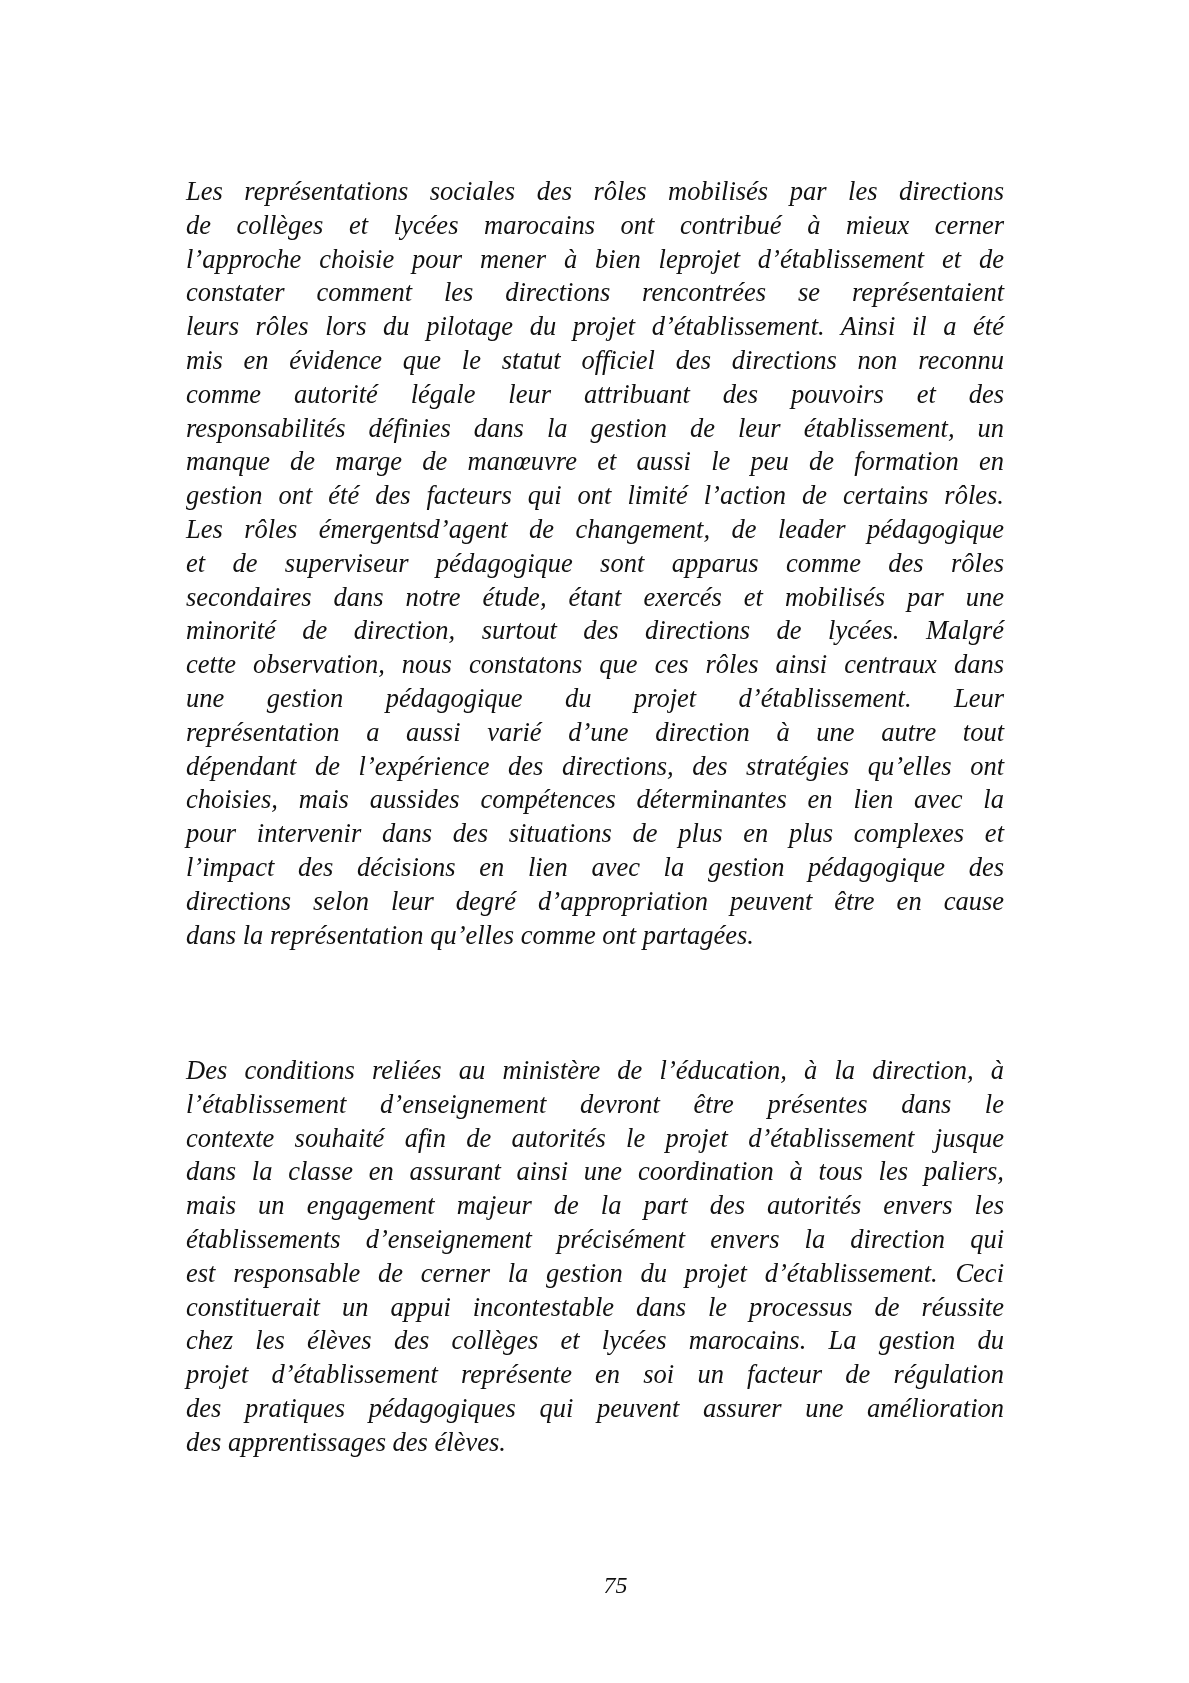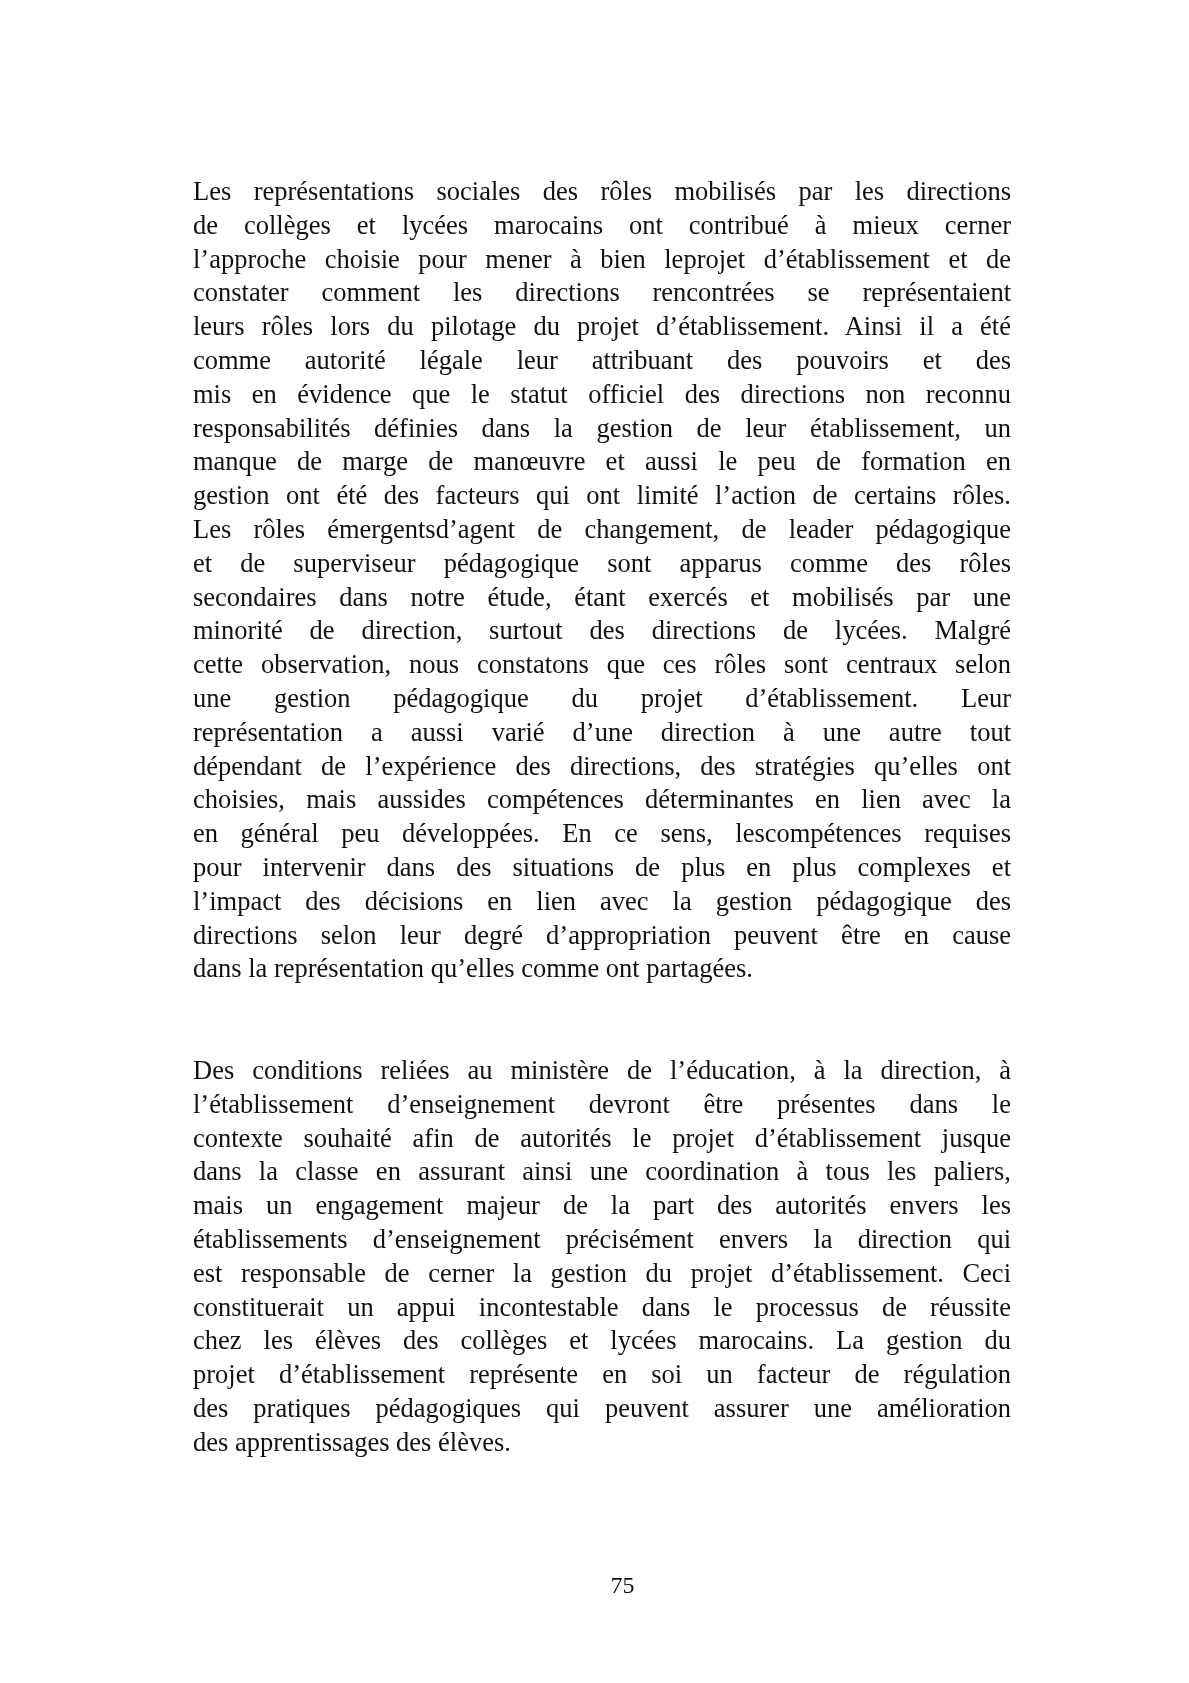--- a/index.html
+++ b/index.html
@@ -10,25 +10,26 @@
     body {
       width: 1189px;
       height: 1683px;
       position: relative;
       overflow: hidden;
       font-family: "Liberation Serif", "DejaVu Serif", serif;
       color: #111111;
     }
     .page {
       position: absolute;
-      left: 11px;
+      left: 4px;
       top: 0;
       width: 1133px;
       height: 1683px;
       background: #ffffff;
+      font-style: italic;
     }
     .text-column {
       position: absolute;
       left: 182px;
       width: 818px;
     }
     .paragraph {
       position: absolute;
       left: 0;
       width: 818px;
@@ -69,35 +70,34 @@
 
 <div class="page">
   <div class="text-column">
 
     <div class="paragraph para-1">
       <span class="line">Les représentations sociales des rôles mobilisés par les directions</span>
       <span class="line">de collèges et lycées marocains ont contribué à mieux cerner</span>
       <span class="line">l’approche choisie pour mener à bien leprojet d’établissement et de</span>
       <span class="line">constater comment les directions rencontrées se représentaient</span>
       <span class="line">leurs rôles lors du pilotage du projet d’établissement. Ainsi il a été</span>
+      <span class="line">mis en évidence que le statut officiel des directions non reconnu</span>
       <span class="line">comme autorité légale leur attribuant des pouvoirs et des</span>
-      <span class="line">mis en évidence que le statut officiel des directions non reconnu</span>
       <span class="line">responsabilités définies dans la gestion de leur établissement, un</span>
       <span class="line">manque de marge de manœuvre et aussi le peu de formation en</span>
       <span class="line">gestion ont été des facteurs qui ont limité l’action de certains rôles.</span>
       <span class="line">Les rôles émergentsd’agent de changement, de leader pédagogique</span>
       <span class="line">et de superviseur pédagogique sont apparus comme des rôles</span>
       <span class="line">secondaires dans notre étude, étant exercés et mobilisés par une</span>
       <span class="line">minorité de direction, surtout des directions de lycées. Malgré</span>
-      <span class="line">cette observation, nous constatons que ces rôles sont centraux selon</span>
+      <span class="line">cette observation, nous constatons que ces rôles ainsi centraux dans</span>
       <span class="line">une gestion pédagogique du projet d’établissement. Leur</span>
       <span class="line">représentation a aussi varié d’une direction à une autre tout</span>
       <span class="line">dépendant de l’expérience des directions, des stratégies qu’elles ont</span>
       <span class="line">choisies, mais aussides compétences déterminantes en lien avec la</span>
-      <span class="line">en général peu développées. En ce sens, lescompétences requises</span>
       <span class="line">pour intervenir dans des situations de plus en plus complexes et</span>
       <span class="line">l’impact des décisions en lien avec la gestion pédagogique des</span>
       <span class="line">directions selon leur degré d’appropriation peuvent être en cause</span>
       <span class="line last">dans la représentation qu’elles comme ont partagées.</span>
     </div>
 
     <div class="paragraph para-2">
       <span class="line">Des conditions reliées au ministère de l’éducation, à la direction, à</span>
       <span class="line">l’établissement d’enseignement devront être présentes dans le</span>
       <span class="line">contexte souhaité afin de autorités le projet d’établissement jusque</span>

